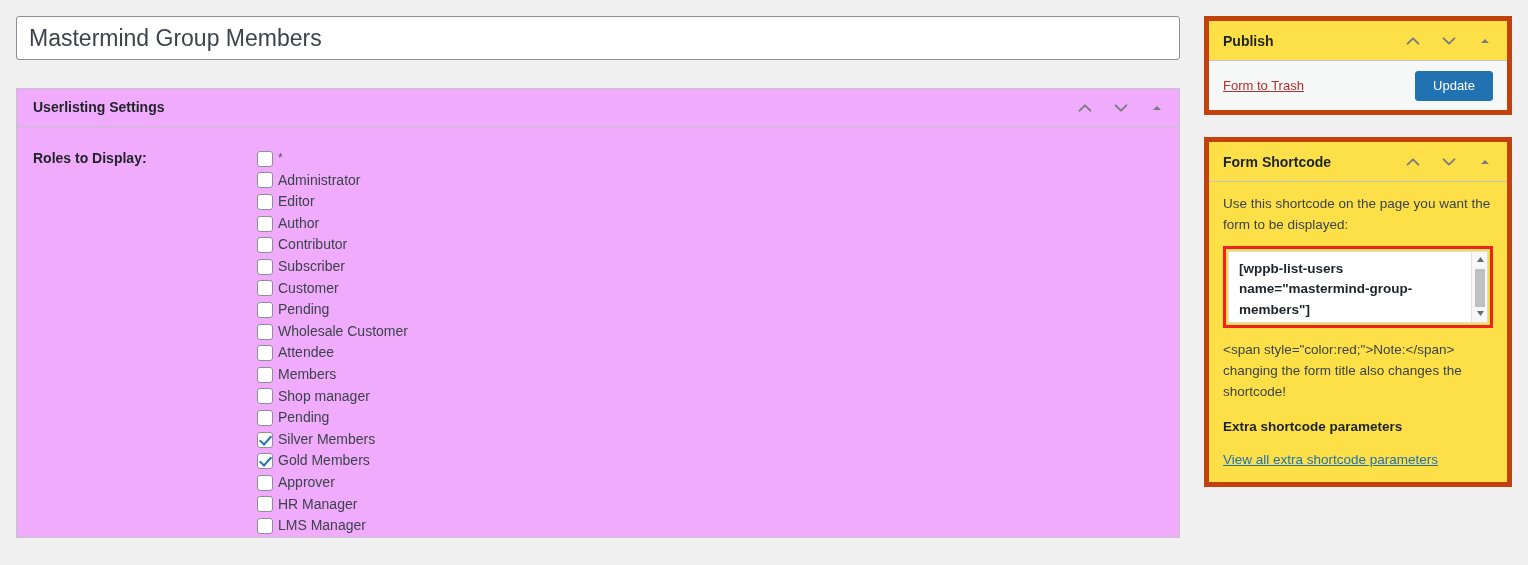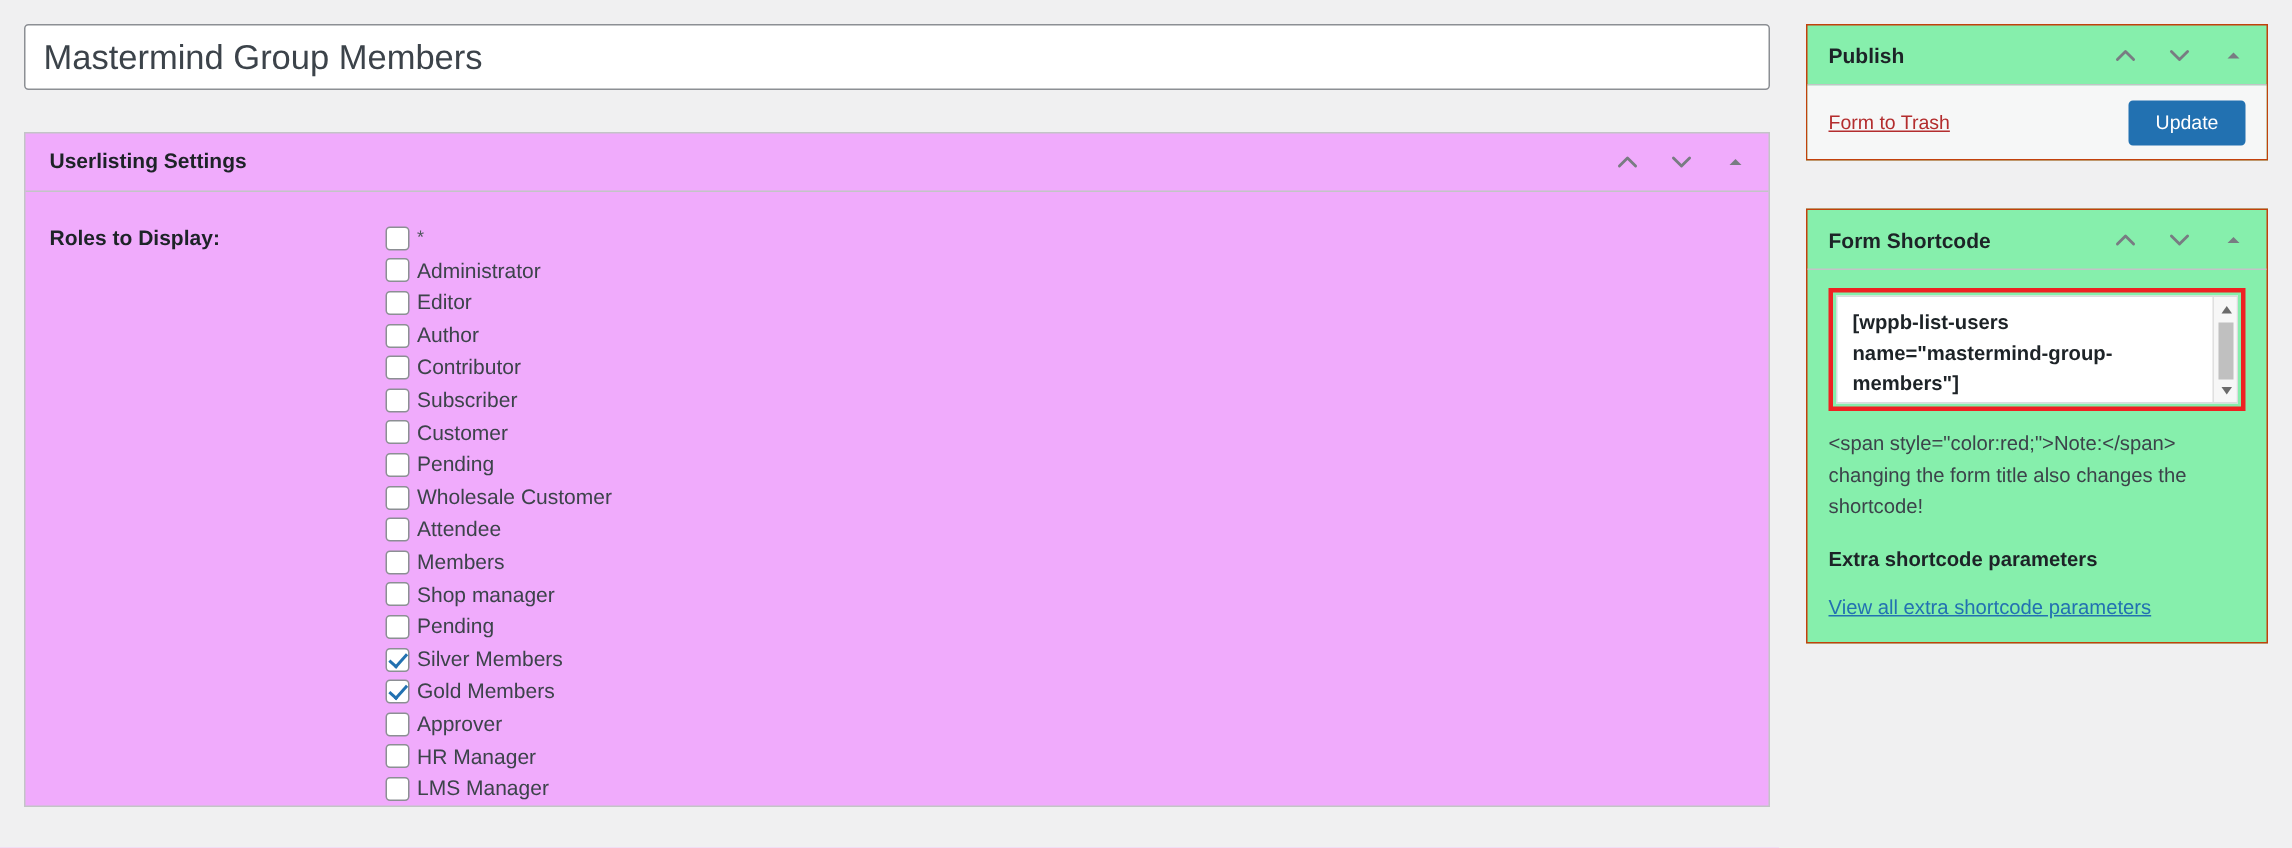--- a/index.html
+++ b/index.html
@@ -119,23 +119,23 @@
   }
   .cb-label.star { font-size: 12px; color: #50575e; }
 
   
   .right-col {
     position: absolute;
     left: 1204px; top: 16px;
     width: 308px;
   }
   .side-box {
-    background: #86efac;
-    border: 1px solid #c2410c;
-    margin-bottom: 32px;
+    background: #fde047;
+    border: 5px solid #c2410c;
+    margin-bottom: 22px;
   }
   .side-header {
     display: flex;
     align-items: center;
     justify-content: space-between;
     height: 40px;
     border-bottom: 1px solid #c3c4c7;
     padding: 0 4px 0 14px;
   }
   .side-title {
@@ -404,20 +404,21 @@
             </svg>
           </span>
           <span class="handle-btn">
             <svg class="tri" width="14" height="14" viewBox="0 0 14 14">
               <path d="M7 5 L11 9 L3 9 Z" fill="#787c82"></path>
             </svg>
           </span>
         </span>
       </div>
       <div class="shortcode-body">
+        <p class="sc-intro">Use this shortcode on the page you want the form to be displayed:</p>
 
         <div class="sc-highlight">
           <div class="sc-textarea-wrap">
             <textarea class="sc-textarea" readonly="" style="">[wppb-list-users name="mastermind-group-members"]</textarea>
             <div class="sc-scrollbar">
               <span class="sb-arrow up">
                 <svg width="9" height="7" viewBox="0 0 9 7">
                     <path d="M4.5 1 L8 6 L1 6 Z" fill="#6b6b6b"></path>
                   </svg>
               </span>

